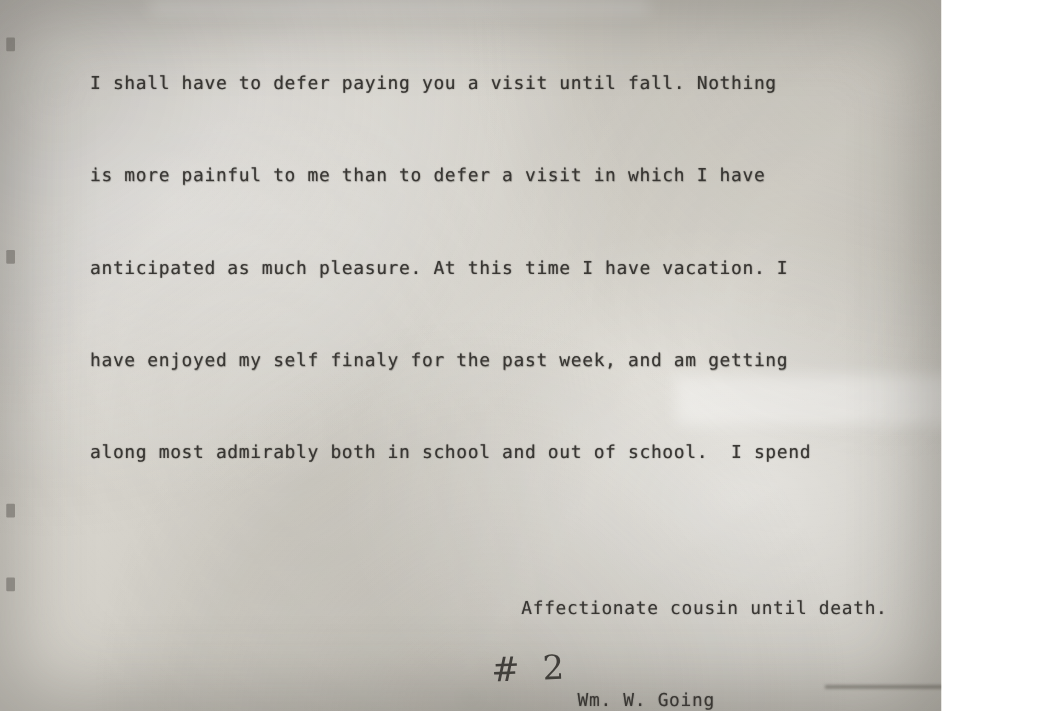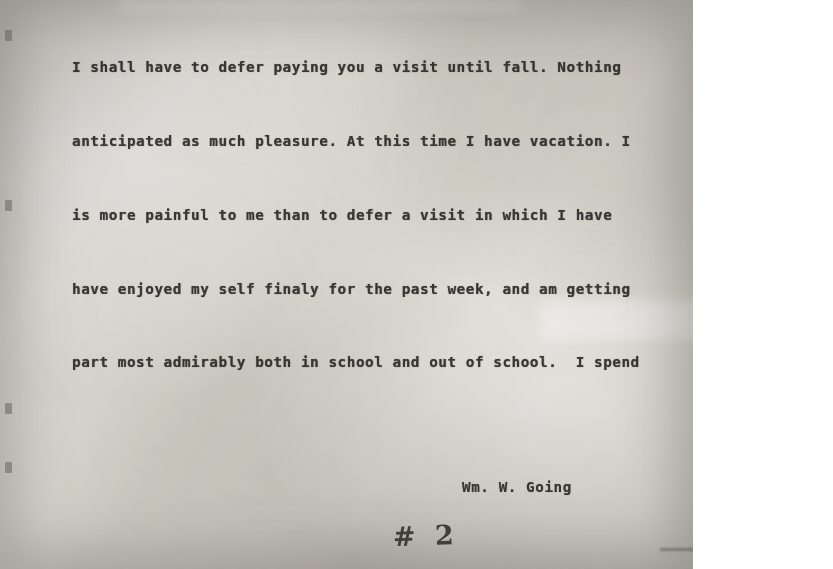--- a/index.html
+++ b/index.html
@@ -2,30 +2,29 @@
 <html><head>
 <meta charset="utf-8">
 <style>
   html, body {
     margin: 0;
     padding: 0;
     background: #ffffff;
   }
   #page {
     position: relative;
-    width: 693px;
+    width: 753px;
     height: 569px;
     overflow: hidden;
     background: #cdcac3;
     background-image:
       radial-gradient(ellipse 70% 60% at 18% 28%, rgba(255,255,255,0.55), rgba(255,255,255,0) 70%),
       radial-gradient(ellipse 60% 55% at 78% 70%, rgba(255,255,255,0.45), rgba(255,255,255,0) 70%),
       linear-gradient(125deg, #c9c6bf 0%, #dcd9d2 22%, #cfccc4 45%, #d9d6ce 65%, #c6c3bb 88%, #bfbcb4 100%);
     font-family: "DejaVu Sans Mono", "Liberation Mono", monospace;
-    font-weight: bold;
   }
   
   #grain {
     position: absolute;
     inset: 0;
     pointer-events: none;
     background-image:
       radial-gradient(circle at 6% 12%, rgba(90,86,80,0.20), rgba(0,0,0,0) 42%),
       radial-gradient(circle at 95% 5%, rgba(100,96,90,0.18), rgba(0,0,0,0) 38%),
       radial-gradient(circle at 50% 98%, rgba(90,86,80,0.22), rgba(0,0,0,0) 45%),
@@ -139,38 +138,39 @@
 
   <div class="edge-mark m1"></div>
   <div class="edge-mark m2"></div>
   <div class="edge-mark m3"></div>
   <div class="edge-mark m4"></div>
 
   <div id="top-ghost">                                                         </div>
 
   <div id="body-text">
     <div class="line">I shall have to defer paying you a visit until fall. Nothing</div>
+    <div class="line">is more painful to me than to defer a visit in which I have</div>
     <div class="line">anticipated as much pleasure. At this time I have vacation. I</div>
-    <div class="line">is more painful to me than to defer a visit in which I have</div>
     <div class="line">have enjoyed my self finaly for the past week, and am getting</div>
-    <div class="line">part most admirably both in school and out of school.  I spend</div>
+    <div class="line">along most admirably both in school and out of school.  I spend</div>
     
     
     
     
     
     
     
     
     
     
     
   </div>
 
   <div id="closing" style="top:426px;">
+    <div style="padding-left:345px;">Affectionate cousin until death.</div>
     <div style="padding-left:390px;">Wm. W. Going</div>
     
   </div>
 
   <div id="page-number"># 2</div>
 
   <div id="bottom-smudge"></div>
 
   <div id="vignette"></div>
 </div>

